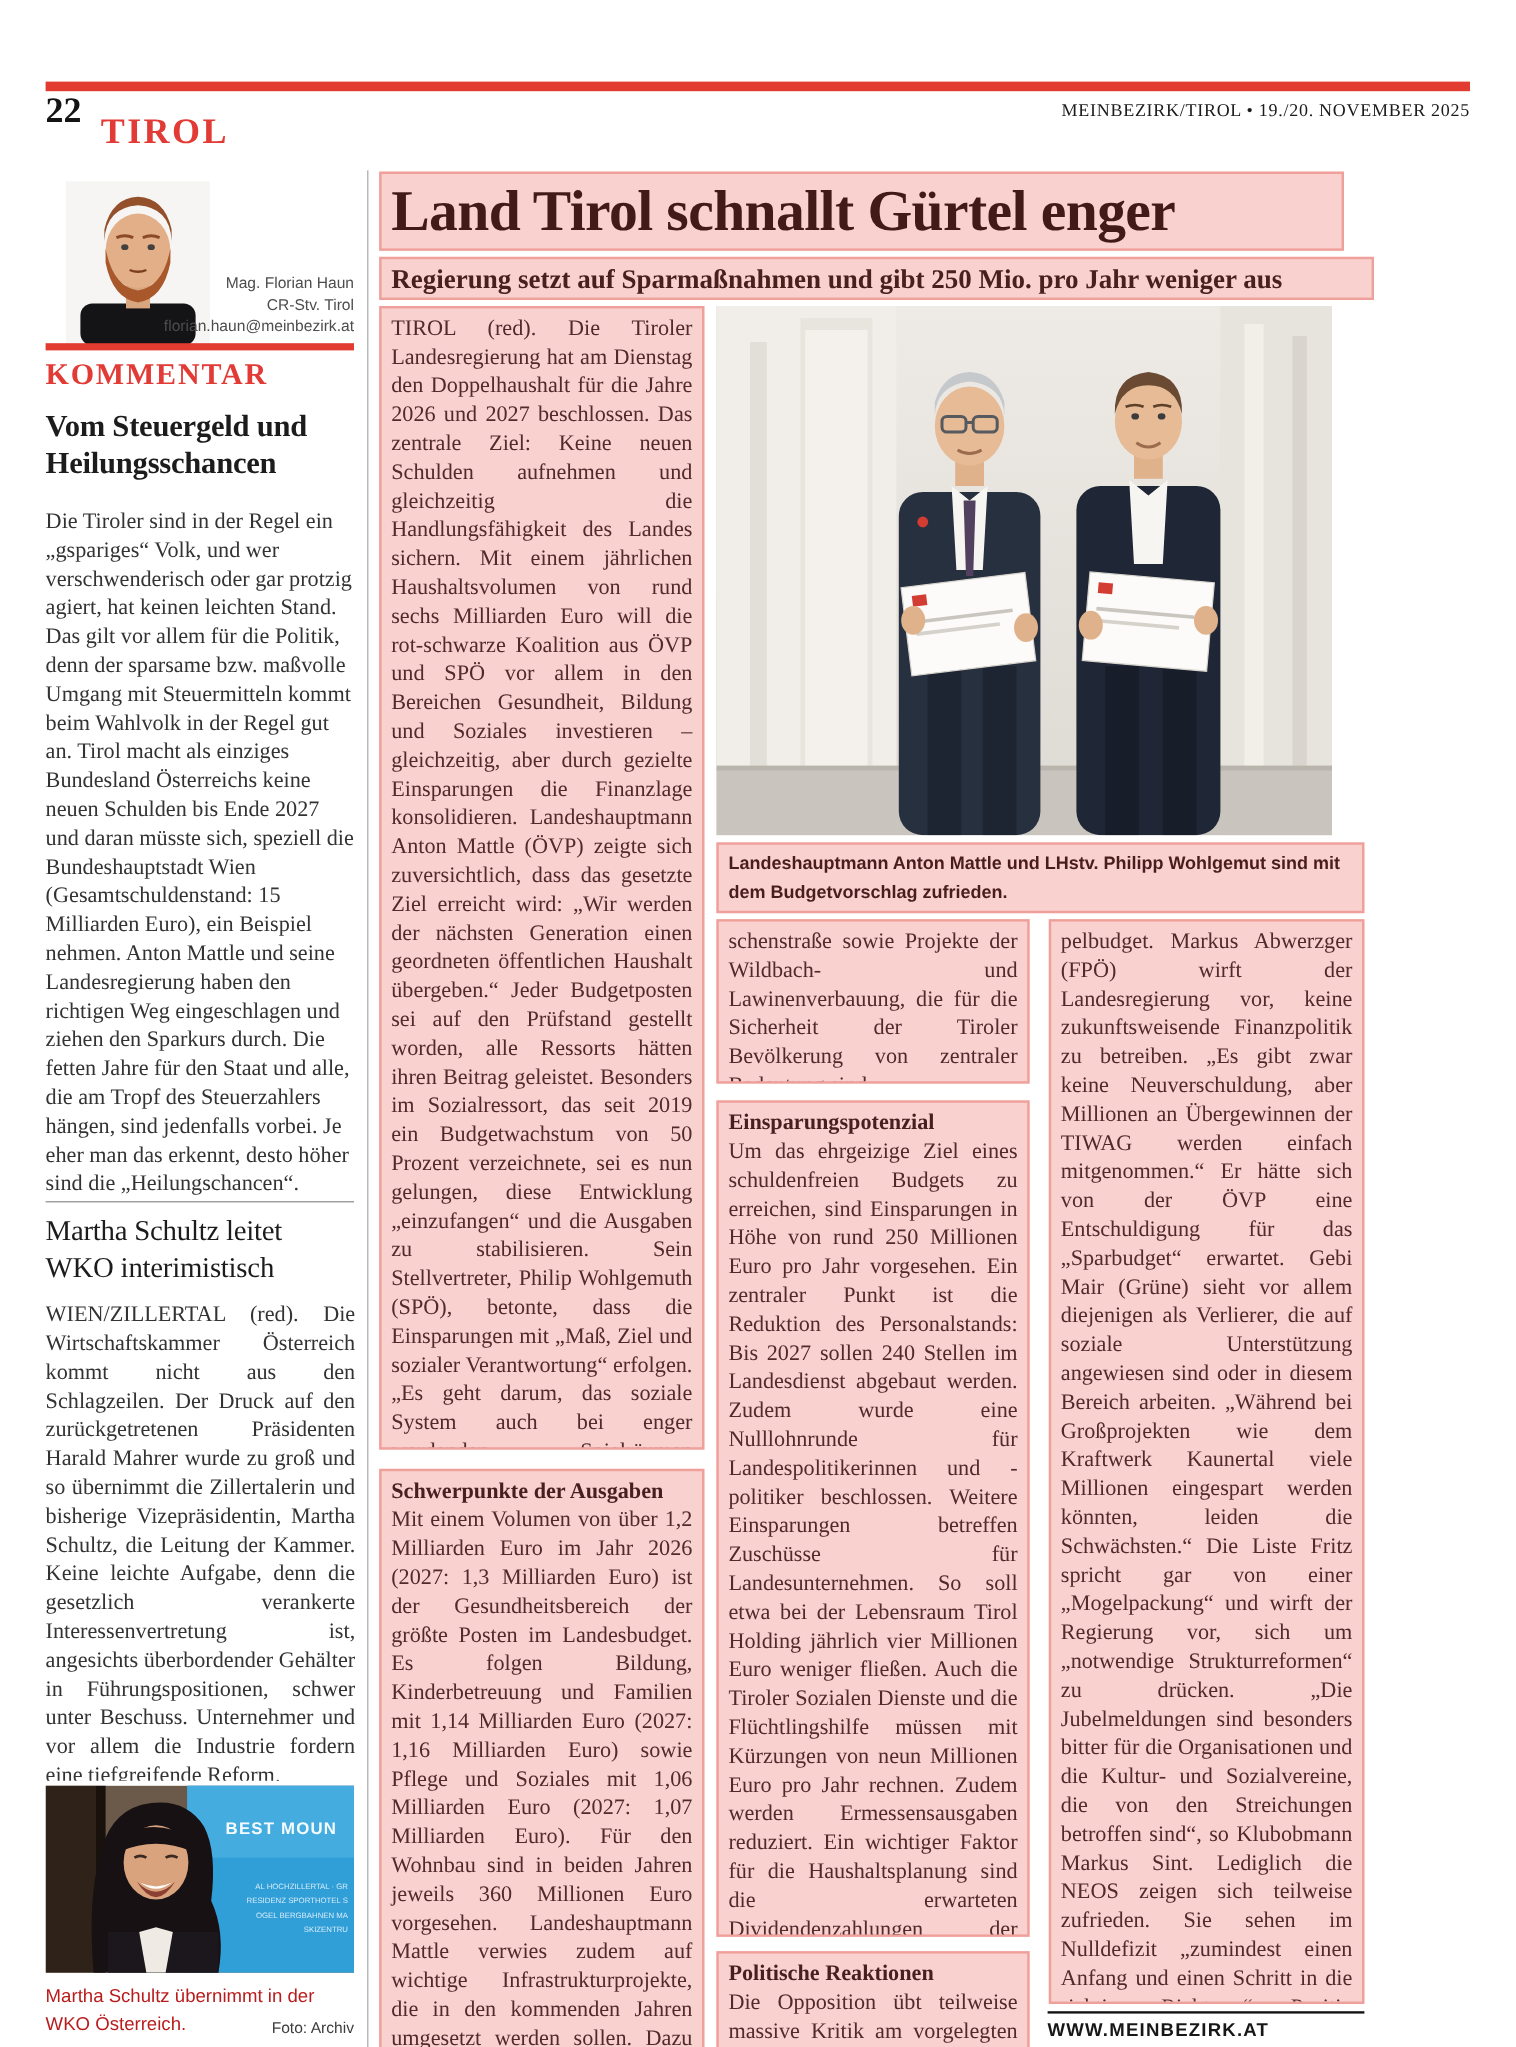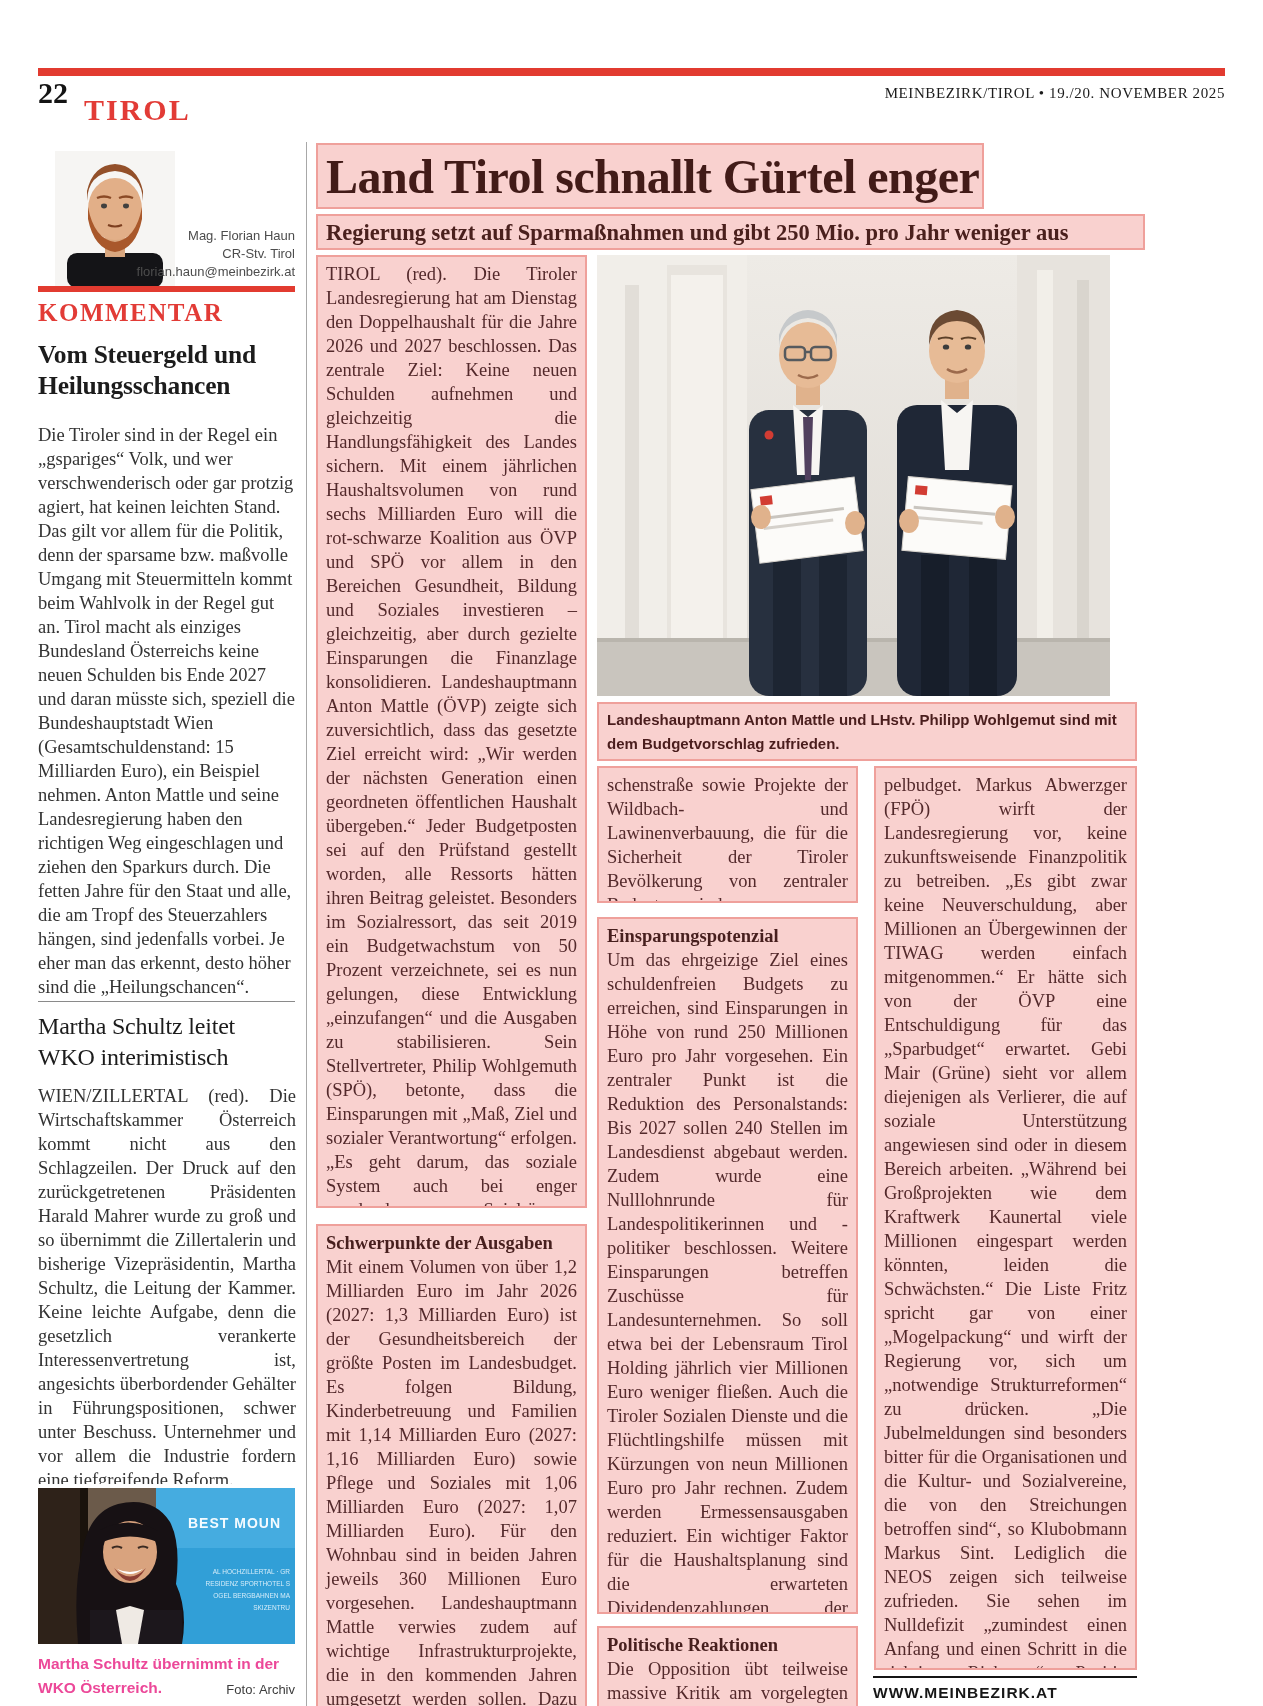--- a/index.html
+++ b/index.html
@@ -19,29 +19,29 @@
               font-family:"Liberation Sans","DejaVu Sans",sans-serif;font-size:13px;line-height:18px;color:#4d4d4d;}
   .redrule{left:38px;top:262px;width:257px;height:6px;background:#e23b30;}
   .kicker{left:38px;top:275px;font-size:25px;font-weight:bold;color:#e23b36;letter-spacing:1.5px;}
   .ktitle{left:38px;top:315px;width:258px;font-size:25.5px;line-height:31px;font-weight:bold;color:#1c1c1c;letter-spacing:-.2px;}
   .kbody{left:38px;top:399px;width:258px;height:576px;font-size:18.5px;line-height:24px;color:#333;overflow:hidden;}
   .divider{left:38px;top:977px;width:257px;height:1px;background:#8a8a8a;}
   .wtitle{left:38px;top:987px;width:258px;font-size:24px;line-height:31px;font-weight:normal;color:#1c1c1c;letter-spacing:-.2px;}
   .wbody{left:38px;top:1060px;width:258px;height:400px;font-size:18.5px;line-height:24px;color:#333;text-align:justify;overflow:hidden;}
   .wphoto{left:38px;top:1464px;width:257px;height:156px;}
   .wcaption{left:38px;top:1628px;width:257px;font-family:"Liberation Sans","DejaVu Sans",sans-serif;
-            font-size:15.5px;line-height:24px;font-weight:bold;color:#ec4899;}
+            font-size:15.5px;line-height:24px;font-weight:normal;color:#b91c1c;}
   .wcredit{left:38px;top:1658px;width:257px;text-align:right;font-family:"Liberation Sans","DejaVu Sans",sans-serif;
            font-size:13px;color:#3d3d3d;}
 
   .vrule{left:306px;top:118px;width:1px;height:1572px;background:#a8a8a8;}
 
   
   .pink{background:#f9d1cf;border:2px solid #efa09b;box-sizing:border-box;color:#53292b;overflow:hidden;}
-  .hlbox{left:316px;top:119px;width:668px;height:66px;padding:2px 8px;}
+  .hlbox{left:316px;top:119px;width:804px;height:66px;padding:2px 8px;}
   .hlbox h1{margin:0;font-size:48px;line-height:60px;font-weight:bold;color:#421b18;letter-spacing:-.5px;white-space:nowrap;}
   .subbox{left:316px;top:190px;width:829px;height:36px;padding:1px 8px;}
   .subbox h2{margin:0;font-size:22.5px;line-height:31px;font-weight:bold;color:#4a201d;letter-spacing:0;}
   .newsbody{font-size:18.5px;line-height:24px;text-align:justify;}
   .newsbody .bh{font-weight:bold;color:#471f1e;display:block;text-align:left;}
   .colA {left:316px;top:231px;width:271px;height:953px;padding:5px 8px;}
   .colA2{left:316px;top:1200px;width:271px;height:487px;padding:5px 8px;}
   .photo{left:597px;top:231px;width:513px;height:441px;background:#dcd9d4;}
   .pcap{left:597px;top:678px;width:540px;height:59px;padding:4px 8px;
         font-family:"Liberation Sans","DejaVu Sans",sans-serif;font-size:15px;line-height:24px;font-weight:bold;color:#4a1d1d;}

